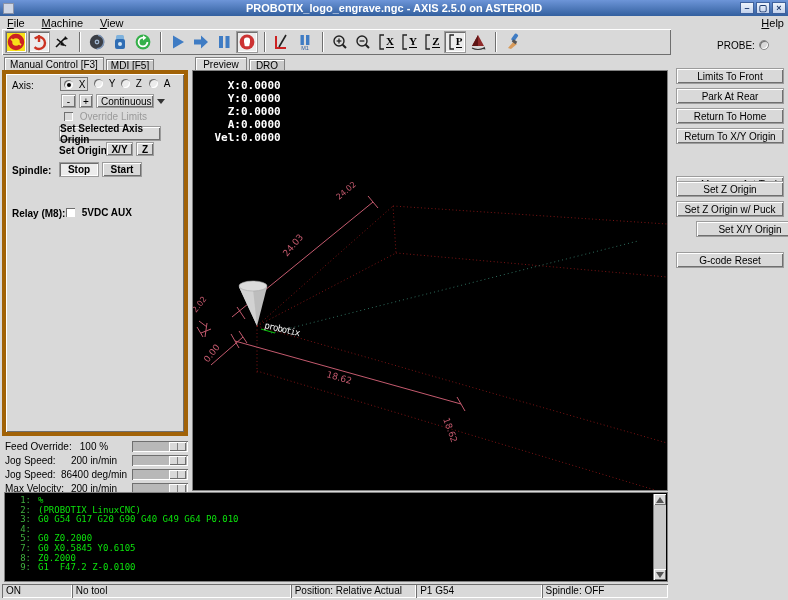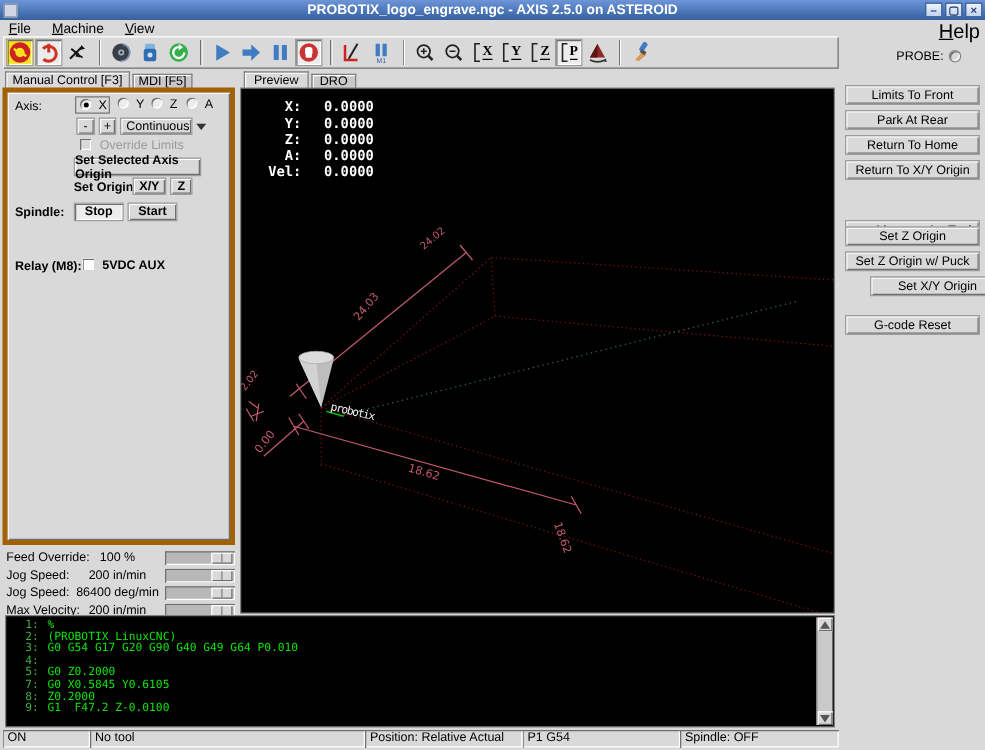--- a/index.html
+++ b/index.html
@@ -14,21 +14,21 @@
   .titlebar { left:0; top:0; width:788px; height:16px; background:linear-gradient(#6d95d8,#33609f); display:flex; align-items:center; }
   .titlebar .win-icon { width:11px; height:11px; margin-left:3px; background:#cfd6e4; box-shadow:inset 0 0 0 1px #6a7florida; border:1px solid #8a93a8; }
   .titlebar .title { position:absolute; left:0; right:0; text-align:center; color:#fff; font-weight:bold; font-size:11px; }
   .winbtns { position:absolute; right:2px; top:2px; display:flex; gap:2px; }
   .winbtn { width:14px; height:12px; background:linear-gradient(#eef3fb,#c3d2ec); border:1px solid #3f619c; color:#1d3a6e; font-size:9px; line-height:10px; text-align:center; font-weight:bold; }
 
   
   .menubar { left:0; top:16px; width:788px; height:13px; background:#d9d9d9; }
   .menu-item { display:inline-block; padding:1px 7px 0 7px; font-size:11px; }
   .menu-item::first-letter { text-decoration:underline; }
-  .menu-help { position:absolute; right:4px; top:1px; font-size:16px; }
+  .menu-help { position:absolute; right:4px; top:1px; font-size:11px; }
   .menu-help::first-letter { text-decoration:underline; }
 
   
   .toolbar { left:2px; top:29px; width:669px; height:26px; background:#d9d9d9; display:flex; align-items:center; padding-left:3px; }
   .tb { width:22px; height:22px; display:flex; align-items:center; justify-content:center; background:transparent; position:relative; margin-right:1px; }
   .tb.pressed { background:#ececec; box-shadow: inset 1px 1px 0 #6f6f6f, inset -1px -1px 0 #ffffff; border:1px solid #9c9c9c; }
   .tb.estop { background:#f7e11a; box-shadow: inset 1px 1px 0 #6f6f6f, inset -1px -1px 0 #ffffff; border:1px solid #9c9c9c; }
   .tbsep { width:2px; height:20px; margin:0 5px; box-shadow: inset 1px 0 0 #6f6f6f, inset -1px 0 0 #ffffff; }
   .viewletter { font-size:11px; font-weight:bold; font-family:"Liberation Serif",serif; border-bottom:1px solid #000; line-height:11px; }
   .probe-box { left:700px; top:38px; width:86px; height:14px; display:flex; align-items:center; justify-content:center; gap:4px; font-size:10px; }
@@ -51,37 +51,37 @@
   .slider-row .sl-value { position:absolute; left:58px; width:68px; top:1px; text-align:center; }
   .trough { position:absolute; left:130px; top:1px; width:56px; height:11px; background:#b8b8b8; box-shadow: inset 1px 1px 0 #6f6f6f, inset -1px -1px 0 #fff; }
   .thumb { position:absolute; right:2px; top:1px; width:17px; height:9px; background:#d9d9d9; box-shadow: inset 1px 1px 0 #fff, inset -1px -1px 0 #6f6f6f; }
   .thumb::after { content:""; position:absolute; left:8px; top:1px; width:1px; height:7px; background:#808080; }
 
   
   .canvas { left:193px; top:71px; width:474px; height:419px; background:#000; box-shadow: 0 0 0 1px #808080; }
   .dro { position:absolute; left:6px; top:8px; color:#fff; font-family:"DejaVu Sans Mono",monospace; font-size:11px; font-weight:bold; line-height:13px; }
   .dro-row { display:flex; }
   .dro-label { width:42px; text-align:right; }
-  .dro-value { width:58px; text-align:right; }
+  .dro-value { width:58px; }
 
   
   .rbtn { position:absolute; left:676px; width:108px; height:16px; font-size:10px; }
 
   
   .gcode { left:5px; top:493px; width:662px; height:88px; background:#000; box-shadow: 0 0 0 1px #808080; font-family:"DejaVu Sans Mono",monospace; font-size:9px; line-height:9.6px; padding:3px 0 0 2px; overflow:hidden; }
   .gline { white-space:pre; }
   .gnum { display:inline-block; width:24px; text-align:right; color:#3fae3f; margin-right:7px; }
   .gtxt { color:#0ce30c; }
   .gscroll { position:absolute; right:1px; top:1px; width:13px; height:86px; background:#c9c9c9; box-shadow: inset 1px 0 0 #808080; }
   .garrow { position:absolute; left:1px; width:12px; height:11px; background:#d9d9d9; box-shadow: inset 1px 1px 0 #fff, inset -1px -1px 0 #6f6f6f; display:flex; align-items:center; justify-content:center; }
   .tri-up { width:0; height:0; border-left:4px solid transparent; border-right:4px solid transparent; border-bottom:6px solid #555; }
   .tri-down { width:0; height:0; border-left:4px solid transparent; border-right:4px solid transparent; border-top:6px solid #555; }
 
   
-  .statusbar { left:0; top:583px; width:788px; height:17px; background:#d9d9d9; display:flex; padding:1px 0 0 2px; }
+  .statusbar { left:0; top:583px; width:668px; height:17px; background:#d9d9d9; display:flex; padding:1px 0 0 2px; }
   .status-seg { height:14px; box-shadow: inset 1px 1px 0 #6f6f6f, inset -1px -1px 0 #fff; font-size:10px; padding:1px 0 0 4px; }
 </style>
 </head>
 <body>
 
 <div class="abs titlebar">
   <div class="win-icon"></div>
   <div class="title">PROBOTIX_logo_engrave.ngc - AXIS 2.5.0 on ASTEROID</div>
   <div class="winbtns">
     <div class="winbtn">–</div>

